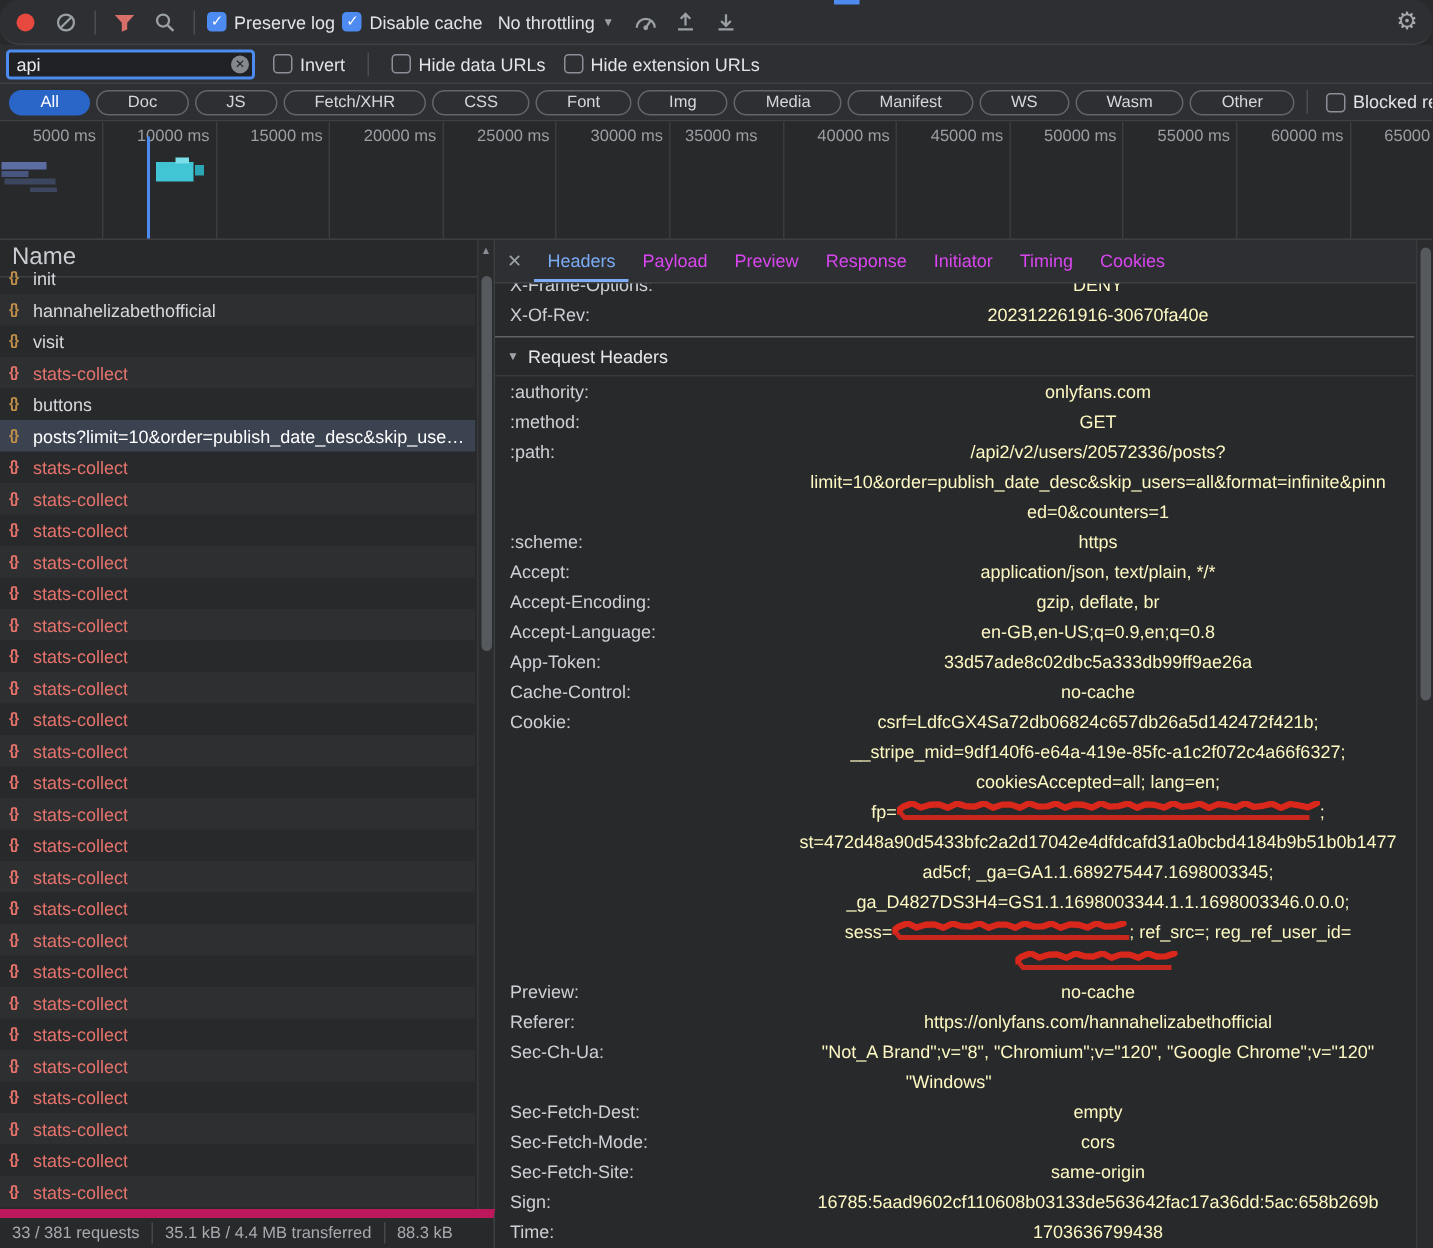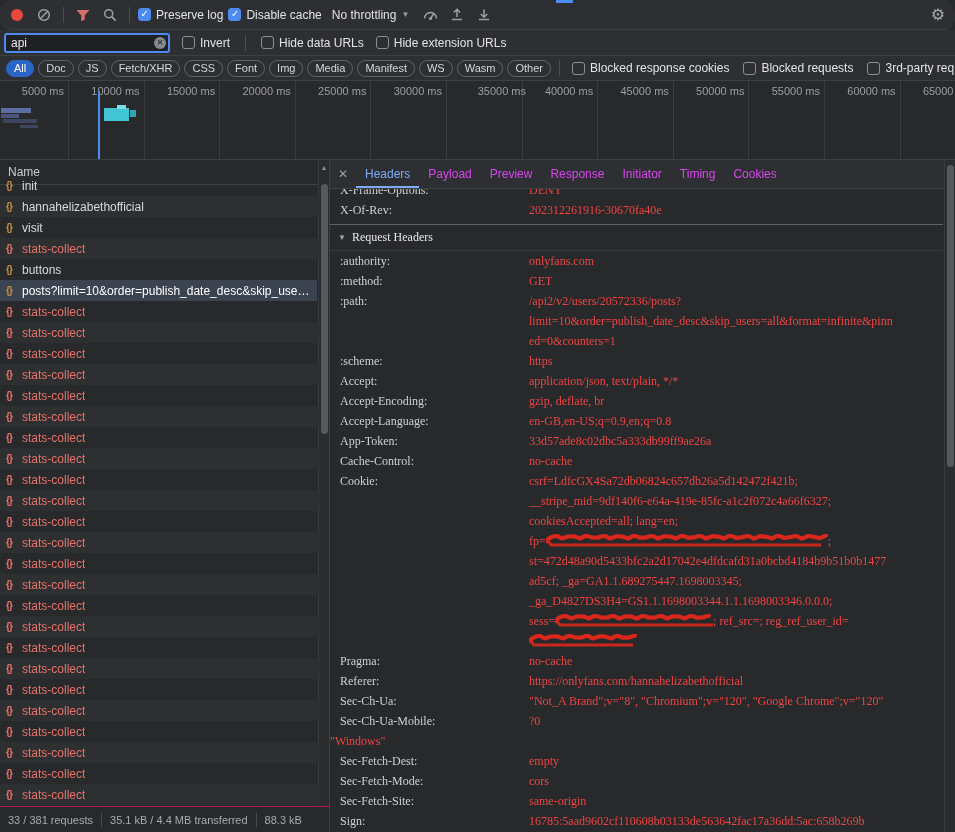--- a/index.html
+++ b/index.html
@@ -31,71 +31,71 @@
   .filter-input { width:166px; height:20px; background:#202124; border:2px solid #4d8bf0; border-radius:3px;
                   color:#e8eaed; font-size:12px; font-family:inherit; padding:0 18px 0 5px; outline:none; }
   .clear-x { position:absolute; right:4px; top:4px; width:12px; height:12px; border-radius:50%; background:#85898f;
              color:#202124; font-size:8px; line-height:12px; text-align:center; }
 
   
   .typebar { position:absolute; left:0; top:56px; width:955px; height:25px; background:#2e2f32;
              border-bottom:1px solid #3c4043; display:flex; align-items:center; gap:5px; padding:0 6px;
              white-space:nowrap; overflow:hidden; }
   .chips { display:flex; align-items:center; gap:4px; flex:none; }
-  .chip { height:17px; display:inline-flex; align-items:center; padding:0 7px; border:1px solid #62666c;
+  .chip { height:17px; display:inline-flex; align-items:center; padding:0 20px; border:1px solid #62666c;
           border-radius:9px; font-size:11px; color:#d4d7db; flex:none; }
   .chip.active { background:#2a66c8; border-color:#2a66c8; color:#fff; }
   .chips-cbs { display:flex; align-items:center; gap:14px; flex:none; margin-left:4px; }
 
   
   .overview { position:absolute; left:0; top:81px; width:955px; height:79px; background:#28292b;
               border-bottom:1px solid #3c4043; overflow:hidden; }
   .ov-line { position:absolute; top:0; bottom:0; width:1px; background:#3a3c3f; }
   .ov-label { position:absolute; top:4px; width:76px; text-align:right; font-size:11px; color:#9b9ea3; }
   .ov-bar { position:absolute; }
 
   
   .left-pane { position:absolute; left:0; top:160px; width:330px; height:646px; background:#28292b;
                border-right:1px solid #3c4043; overflow:hidden; }
-  .list-header { height:25px; line-height:24px; padding-left:8px; font-size:12px; color:#c9cdd2;
+  .list-header { height:25px; line-height:24px; padding-left:8px; font-size:16px; color:#c9cdd2;
                  border-bottom:1px solid #3c4043; }
   .req-list { position:absolute; left:0; right:12px; top:25px; bottom:0; overflow:hidden; margin-top:-10px; }
   .req-row { height:21px; display:flex; align-items:center; padding:0 4px 0 6px; }
   .req-row.odd { background:#2e2f31; }
   .req-icon { width:16px; flex:none; font-size:10px; font-weight:bold; letter-spacing:-1px; color:#c08f4a; }
   .req-label { font-size:12px; color:#d6d9dd; white-space:nowrap; overflow:hidden; text-overflow:ellipsis; }
   .req-row.error .req-icon, .req-row.error .req-label { color:#e5736c; }
   .req-row.selected { background:#3b4250; }
   .req-row.selected .req-label { color:#ffffff; }
 
   .vscroll { position:absolute; width:11px; background:#2b2c2e; border-left:1px solid #37393c; }
   .vscroll.left { right:0; top:0; bottom:0; }
   .vscroll .thumb { position:absolute; left:2px; width:7px; border-radius:4px; background:#56595e; }
   .vscroll.left .thumb { top:24px; height:250px; }
   .scroll-arrow { position:absolute; top:4px; left:0; width:10px; text-align:center; font-size:7px; color:#8b8e94; }
 
   
   .statusbar { position:absolute; left:0; top:806px; width:330px; height:26px; background:#28292b;
-               border-top:1px solid #be185d; border-right:1px solid #3c4043; display:flex; align-items:center;
+               border-top:6px solid #be185d; border-right:1px solid #3c4043; display:flex; align-items:center;
                font-size:11px; color:#a7abb0; overflow:hidden; white-space:nowrap; }
   .statusbar span { padding:0 8px; }
   .sb-sep { width:1px; height:14px; background:#46494e; padding:0 !important; flex:none; }
 
   
   .right-pane { position:absolute; left:330px; top:160px; width:625px; height:672px; background:#28292b; overflow:hidden; }
   .dtabs { height:29px; background:#2e2f32; border-bottom:1px solid #3c4043; display:flex; align-items:stretch; padding-right:12px; }
   .dclose { width:26px; display:flex; align-items:center; justify-content:center; color:#9aa0a6; font-size:12px; flex:none; }
   .dtab { padding:0 9px; display:flex; align-items:center; font-size:12px; color:#d946ef; flex:none; }
   .dtab.active { color:#7cacf8; box-shadow:inset 0 -2px 0 #7cacf8; }
 
-  .dcontent { position:absolute; left:0; right:12px; top:29px; bottom:0; overflow:hidden;font-family:Liberation Serif, serif; }
+  .dcontent { position:absolute; left:0; right:12px; top:29px; bottom:0; overflow:hidden; }
   .dscroll-inner { margin-top:-9px; }
   .hdr-row { display:flex; align-items:flex-start; line-height:20px; font-size:12px; }
   .hdr-name { width:199px; flex:none; padding-left:10px; color:#cdd1d5; }
-  .hdr-value { flex:1; color:#ef4444; overflow-wrap:anywhere; padding-right:8px; }
+  .hdr-value { flex:1; color:#fef9c3; overflow-wrap:anywhere; padding-right:8px;text-align:center; }
   .redact svg { vertical-align:-3px; }
   .section-sep { border-top:1px solid #606468; margin-top:4px; }
   .section-head { height:26px; display:flex; align-items:center; padding-left:8px; font-size:12px; color:#e6e8ea;
                   border-bottom:1px solid #38393c; }
   .tri { font-size:8px; color:#a0a4a9; margin-right:6px; }
 
   .vscroll.right { right:0; top:0; bottom:0; border-left:1px solid #37393c; }
   .vscroll.right .thumb { top:5px; height:302px; }
 </style>
 </head>
@@ -224,21 +224,21 @@
       <div class="ov-label" style="left: 63.6px;">10000 ms</div>
       <div class="ov-line" style="left: 219.2px;"></div>
       <div class="ov-label" style="left: 139.2px;">15000 ms</div>
       <div class="ov-line" style="left: 294.8px;"></div>
       <div class="ov-label" style="left: 214.8px;">20000 ms</div>
       <div class="ov-line" style="left: 370.4px;"></div>
       <div class="ov-label" style="left: 290.4px;">25000 ms</div>
       <div class="ov-line" style="left: 446px;"></div>
       <div class="ov-label" style="left: 366px;">30000 ms</div>
       <div class="ov-line" style="left: 521.6px;"></div>
-      <div class="ov-label" style="left: 450px;">35000 ms</div>
+      <div class="ov-label" style="left: 429px;">35000 ms</div>
       <div class="ov-line" style="left: 597.2px;"></div>
       <div class="ov-label" style="left: 517.2px;">40000 ms</div>
       <div class="ov-line" style="left: 672.8px;"></div>
       <div class="ov-label" style="left: 592.8px;">45000 ms</div>
       <div class="ov-line" style="left: 748.4px;"></div>
       <div class="ov-label" style="left: 668.4px;">50000 ms</div>
       <div class="ov-line" style="left: 824px;"></div>
       <div class="ov-label" style="left: 744px;">55000 ms</div>
       <div class="ov-line" style="left: 899.6px;"></div>
       <div class="ov-label" style="left: 819.6px;">60000 ms</div>
@@ -465,34 +465,30 @@
                     <path d="M0,5 L5,11 L14,11 L23,11 L32,11 L41,11 L50,11 L59,11 L68,11 L77,11 L86,11 L95,11 L104,11 L113,11 L122,11 L131,11 L140,11 L149,11 L158,11 L167,11 L176,11 L185,11 L194,11 L203,11 L212,11 L221,11 L230,11 L239,11 L248,11 L257,11 L266,11 L275,11" fill="none" stroke="#d9271c" stroke-width="3.2" opacity="0.9"></path>
                   </svg></span>;<br>st=472d48a90d5433bfc2a2d17042e4dfdcafd31a0bcbd4184b9b51b0b1477<br>ad5cf; _ga=GA1.1.689275447.1698003345;<br>_ga_D4827DS3H4=GS1.1.1698003344.1.1.1698003346.0.0.0;<br>sess=<span class="redact"><svg width="158" height="14" viewBox="0 0 158 14">
                     <path d="M0,7 L4,3.8 L10,1.5 L16,4.4 L22,2.5 L28,2.3 L34,4.5 L40,1.6 L46,3.5 L52,3.7 L58,1.5 L64,4.5 L70,2.4 L76,2.4 L82,4.5 L88,1.5 L94,3.7 L100,3.6 L106,1.6 L112,4.5 L118,2.3 L124,2.5 L130,4.4 L136,1.5 L142,3.8 L148,3.4 L154,1.6" fill="none" stroke="#d9271c" stroke-width="4.2" stroke-linejoin="round" stroke-linecap="round"></path>
                     <path d="M0,5 L5,11 L14,11 L23,11 L32,11 L41,11 L50,11 L59,11 L68,11 L77,11 L86,11 L95,11 L104,11 L113,11 L122,11 L131,11 L140,11 L149,11 L158,11" fill="none" stroke="#d9271c" stroke-width="3.2" opacity="0.9"></path>
                   </svg></span>; ref_src=; reg_ref_user_id=<span class="redact"><svg width="110" height="14" viewBox="0 0 110 14">
                     <path d="M0,7 L4,3.8 L10,1.5 L16,4.4 L22,2.5 L28,2.3 L34,4.5 L40,1.6 L46,3.5 L52,3.7 L58,1.5 L64,4.5 L70,2.4 L76,2.4 L82,4.5 L88,1.5 L94,3.7 L100,3.6 L106,1.6" fill="none" stroke="#d9271c" stroke-width="4.2" stroke-linejoin="round" stroke-linecap="round"></path>
                     <path d="M0,5 L5,11 L14,11 L23,11 L32,11 L41,11 L50,11 L59,11 L68,11 L77,11 L86,11 L95,11 L104,11" fill="none" stroke="#d9271c" stroke-width="3.2" opacity="0.9"></path>
                   </svg></span></div>
             </div>
             <div class="hdr-row">
-              <div class="hdr-name">Pragma:</div>
+              <div class="hdr-name">Preview:</div>
               <div class="hdr-value">no-cache</div>
             </div>
             <div class="hdr-row">
               <div class="hdr-name">Referer:</div>
               <div class="hdr-value">https://onlyfans.com/hannahelizabethofficial</div>
             </div>
             <div class="hdr-row">
               <div class="hdr-name">Sec-Ch-Ua:</div>
               <div class="hdr-value">"Not_A Brand";v="8", "Chromium";v="120", "Google Chrome";v="120"</div>
-            </div>
-            <div class="hdr-row">
-              <div class="hdr-name">Sec-Ch-Ua-Mobile:</div>
-              <div class="hdr-value">?0</div>
             </div>
             <div class="hdr-row">
               <div class="hdr-value">"Windows"</div>
             </div>
             <div class="hdr-row">
               <div class="hdr-name">Sec-Fetch-Dest:</div>
               <div class="hdr-value">empty</div>
             </div>
             <div class="hdr-row">
               <div class="hdr-name">Sec-Fetch-Mode:</div>

